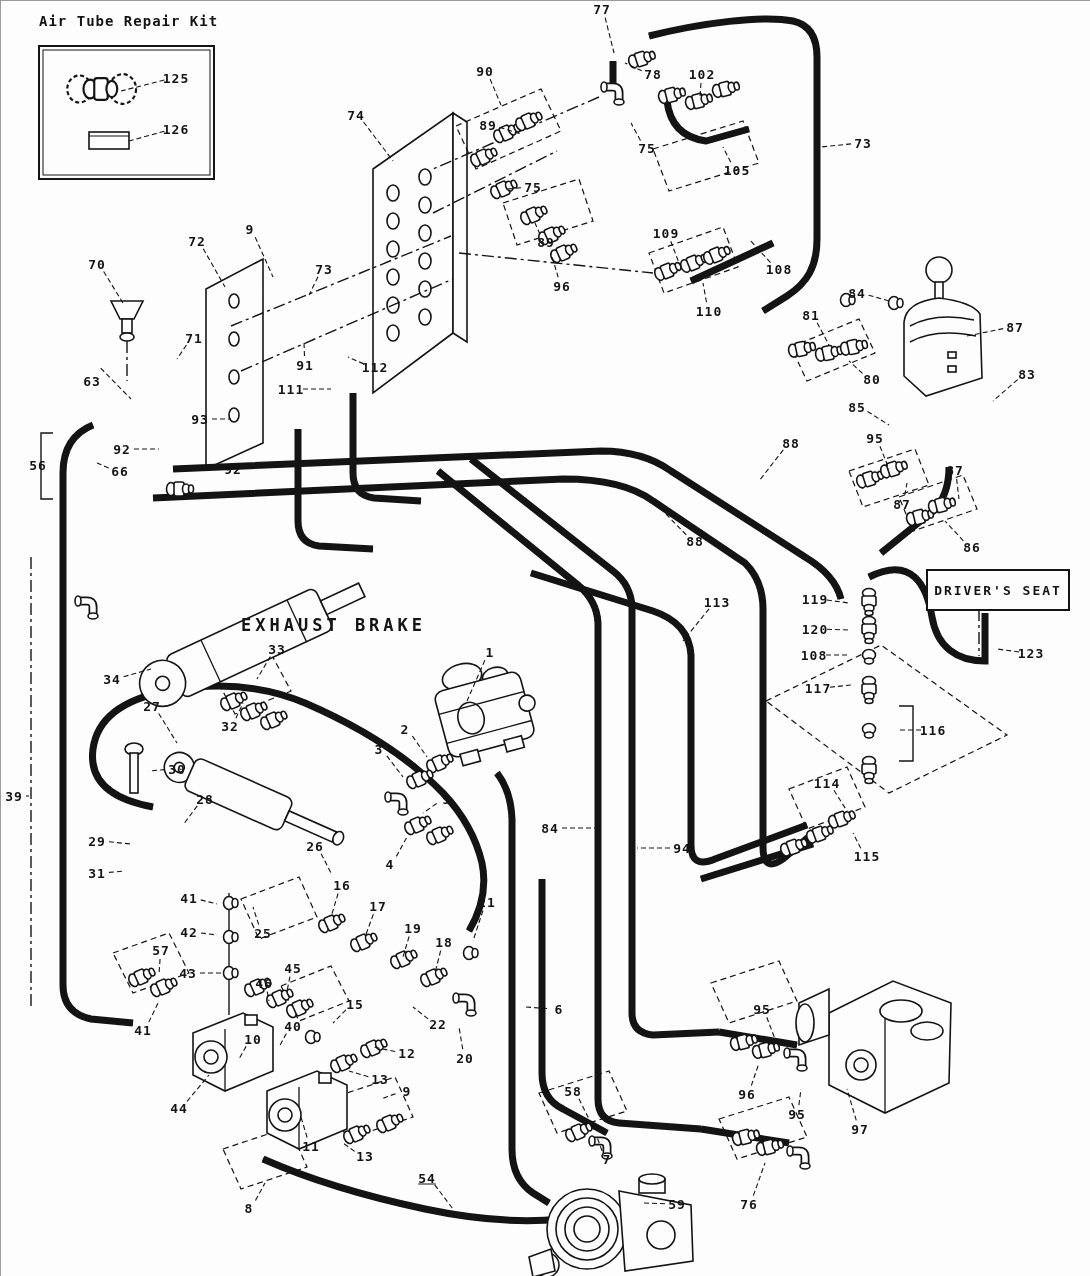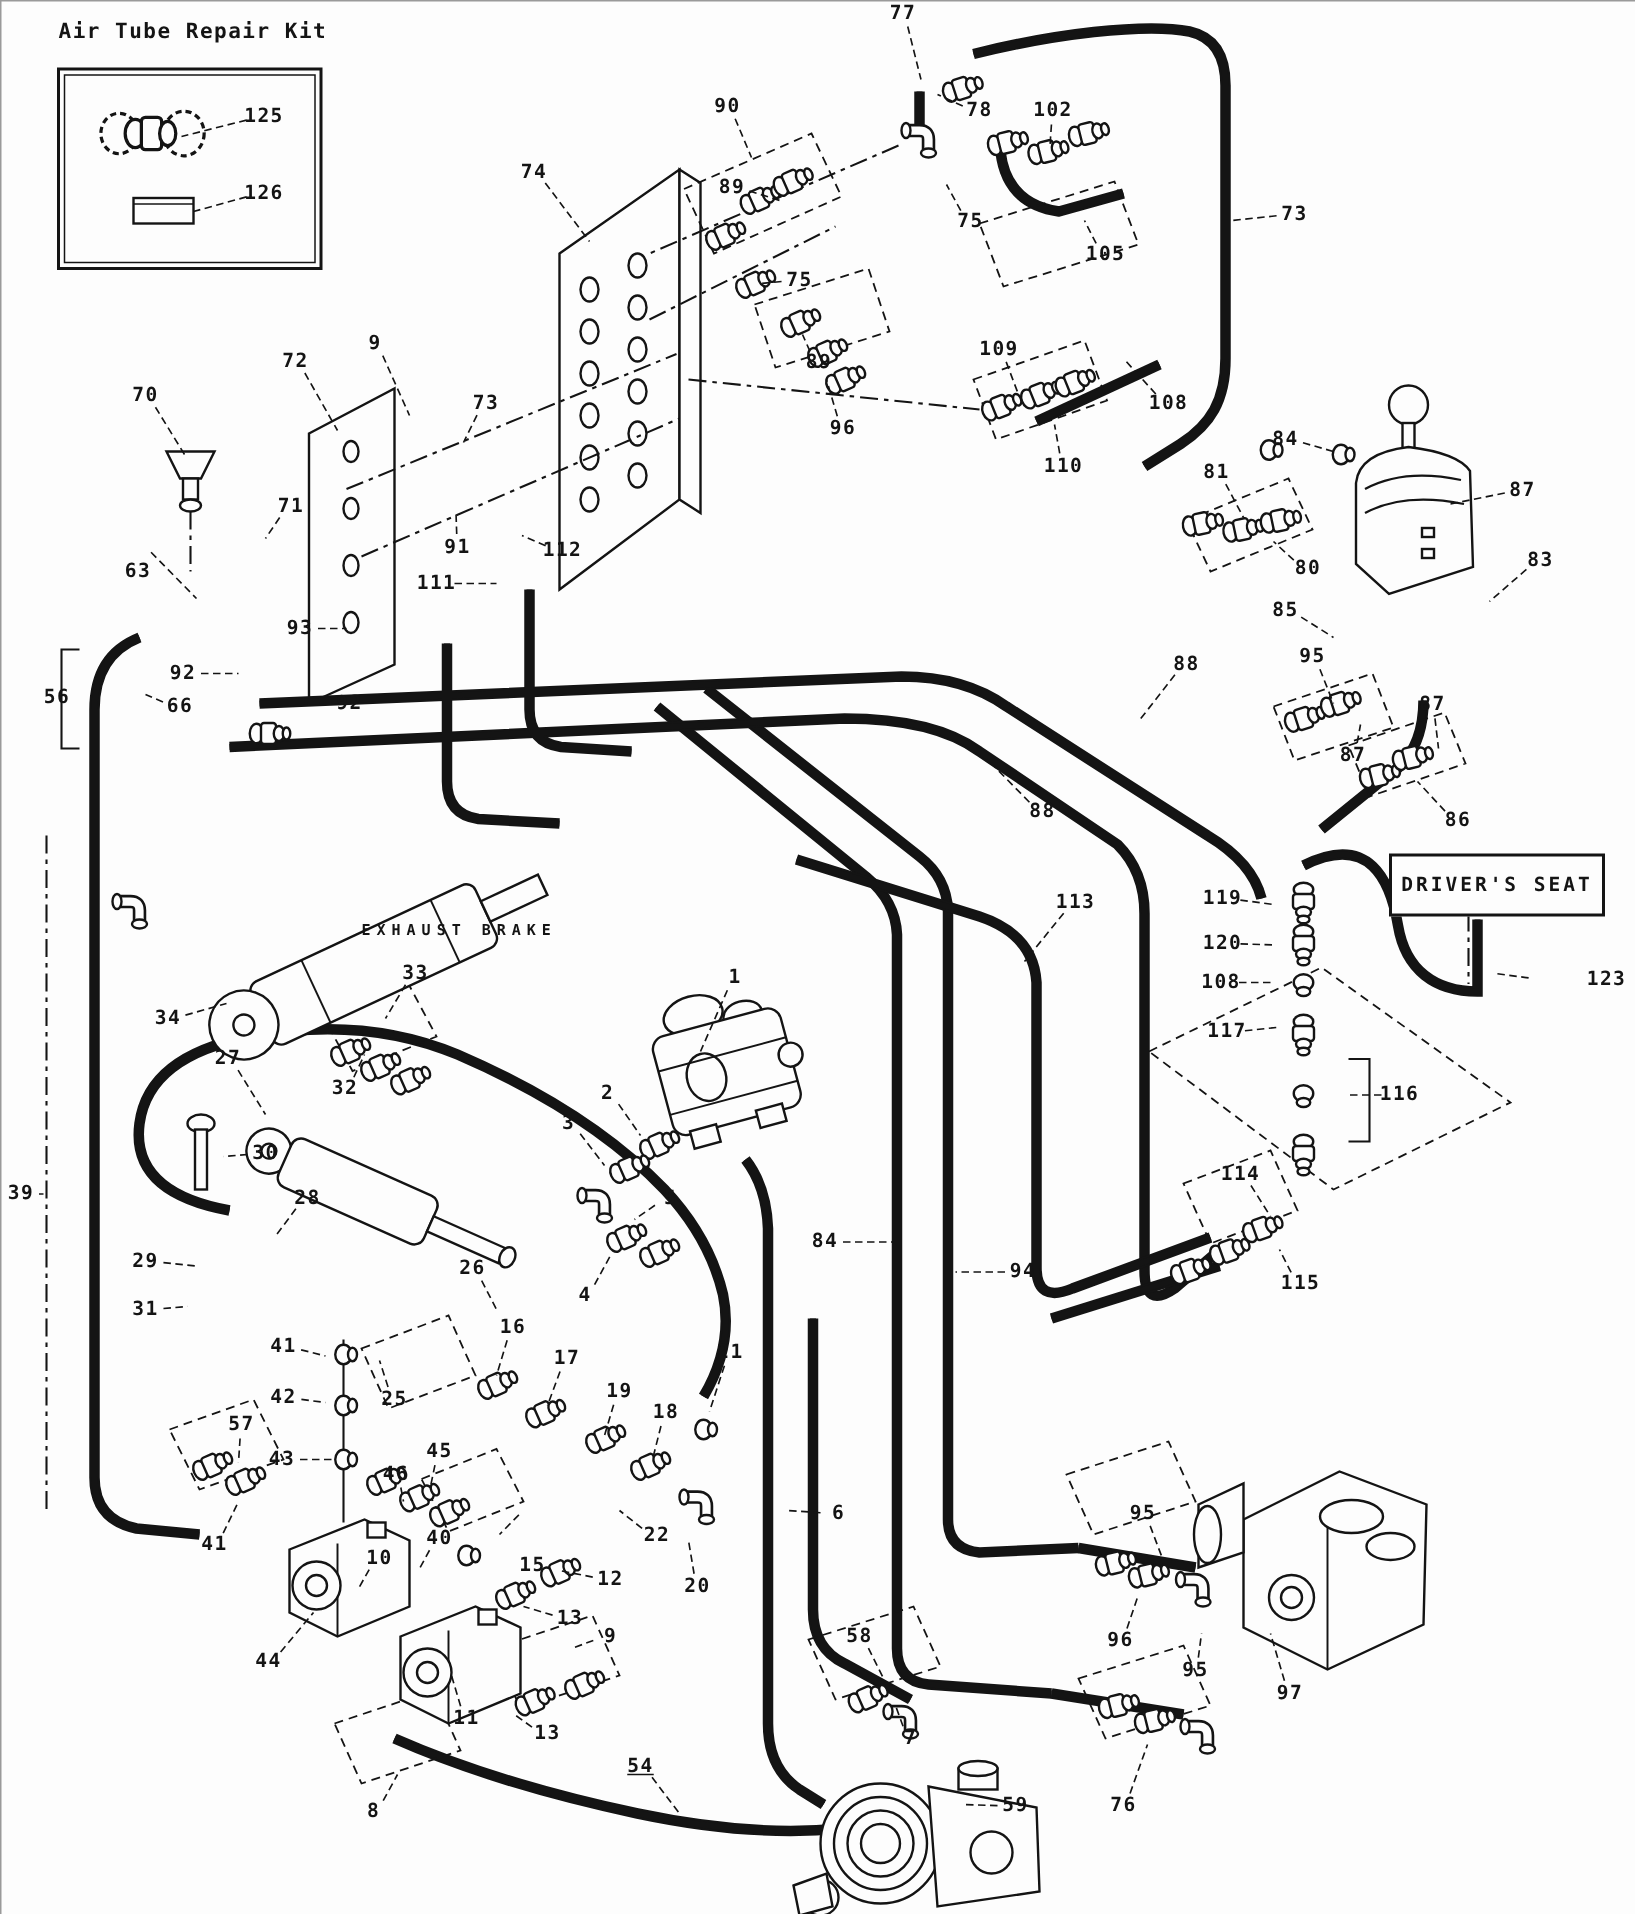--- a/index.html
+++ b/index.html
@@ -12,21 +12,21 @@
   .callout{
     position:absolute;transform:translate(-50%,-50%);
     font-size:13px;font-weight:bold;color:#141414;letter-spacing:1px;
     white-space:nowrap;user-select:none;
   }
   .kit-title{
     position:absolute;left:38px;top:12px;font-size:14px;font-weight:bold;
     color:#141414;letter-spacing:1px;
   }
   .exhaust-label{
-    position:absolute;left:240px;top:614px;font-size:10px;font-weight:bold;
+    position:absolute;left:240px;top:614px;font-size:17px;font-weight:bold;
     color:#141414;letter-spacing:4px;
   }
   .seat-box{
     position:absolute;left:925px;top:568px;width:140px;height:38px;
     border:2px solid #141414;display:flex;align-items:center;justify-content:center;
     font-size:13px;font-weight:bold;letter-spacing:2px;color:#141414;background:#fdfdfd;
   }
   .fw{fill:#fdfdfd;stroke:#141414;stroke-width:1.6;}
   .ln{fill:none;stroke:#141414;}
 </style>
@@ -488,21 +488,21 @@
       <span class="callout" style="left: 901px; top: 503px;">87</span>
       <span class="callout" style="left: 790px; top: 442px;">88</span>
       <span class="callout" style="left: 971px; top: 546px;">86</span>
       <span class="callout" style="left: 694px; top: 540px;">88</span>
       <span class="callout" style="left: 716px; top: 601px;">113</span>
       <span class="callout" style="left: 814px; top: 598px;">119</span>
       <span class="callout" style="left: 814px; top: 628px;">120</span>
       <span class="callout" style="left: 813px; top: 654px;">108</span>
       <span class="callout" style="left: 817px; top: 687px;">117</span>
       <span class="callout" style="left: 932px; top: 729px;">116</span>
-      <span class="callout" style="left: 1030px; top: 652px; margin-left: 40px;">123</span>
+      <span class="callout" style="left: 1030px; top: 652px;">123</span>
       <span class="callout" style="left: 826px; top: 782px;">114</span>
       <span class="callout" style="left: 866px; top: 855px;">115</span>
       <span class="callout" style="left: 111px; top: 678px;">34</span>
       <span class="callout" style="left: 276px; top: 648px;">33</span>
       <span class="callout" style="left: 151px; top: 705px;">27</span>
       <span class="callout" style="left: 229px; top: 725px;">32</span>
       <span class="callout" style="left: 176px; top: 768px;">30</span>
       <span class="callout" style="left: 204px; top: 798px;">28</span>
       <span class="callout" style="left: 96px; top: 840px;">29</span>
       <span class="callout" style="left: 96px; top: 872px;">31</span>
@@ -520,21 +520,21 @@
       <span class="callout" style="left: 262px; top: 932px;">25</span>
       <span class="callout" style="left: 160px; top: 949px;">57</span>
       <span class="callout" style="left: 187px; top: 972px;">43</span>
       <span class="callout" style="left: 341px; top: 884px;">16</span>
       <span class="callout" style="left: 377px; top: 905px;">17</span>
       <span class="callout" style="left: 412px; top: 927px;">19</span>
       <span class="callout" style="left: 443px; top: 941px;">18</span>
       <span class="callout" style="left: 486px; top: 901px;">21</span>
       <span class="callout" style="left: 292px; top: 967px;">45</span>
       <span class="callout" style="left: 263px; top: 982px;">46</span>
-      <span class="callout" style="left: 354px; top: 1003px; margin-top: 40px;">15</span>
+      <span class="callout" style="left: 354px; top: 1003px;">15</span>
       <span class="callout" style="left: 292px; top: 1025px;">40</span>
       <span class="callout" style="left: 142px; top: 1029px;">41</span>
       <span class="callout" style="left: 437px; top: 1023px;">22</span>
       <span class="callout" style="left: 464px; top: 1057px;">20</span>
       <span class="callout" style="left: 558px; top: 1008px;">6</span>
       <span class="callout" style="left: 178px; top: 1107px;">44</span>
       <span class="callout" style="left: 406px; top: 1052px;">12</span>
       <span class="callout" style="left: 379px; top: 1078px;">13</span>
       <span class="callout" style="left: 252px; top: 1038px;">10</span>
       <span class="callout" style="left: 406px; top: 1090px;">9</span>

